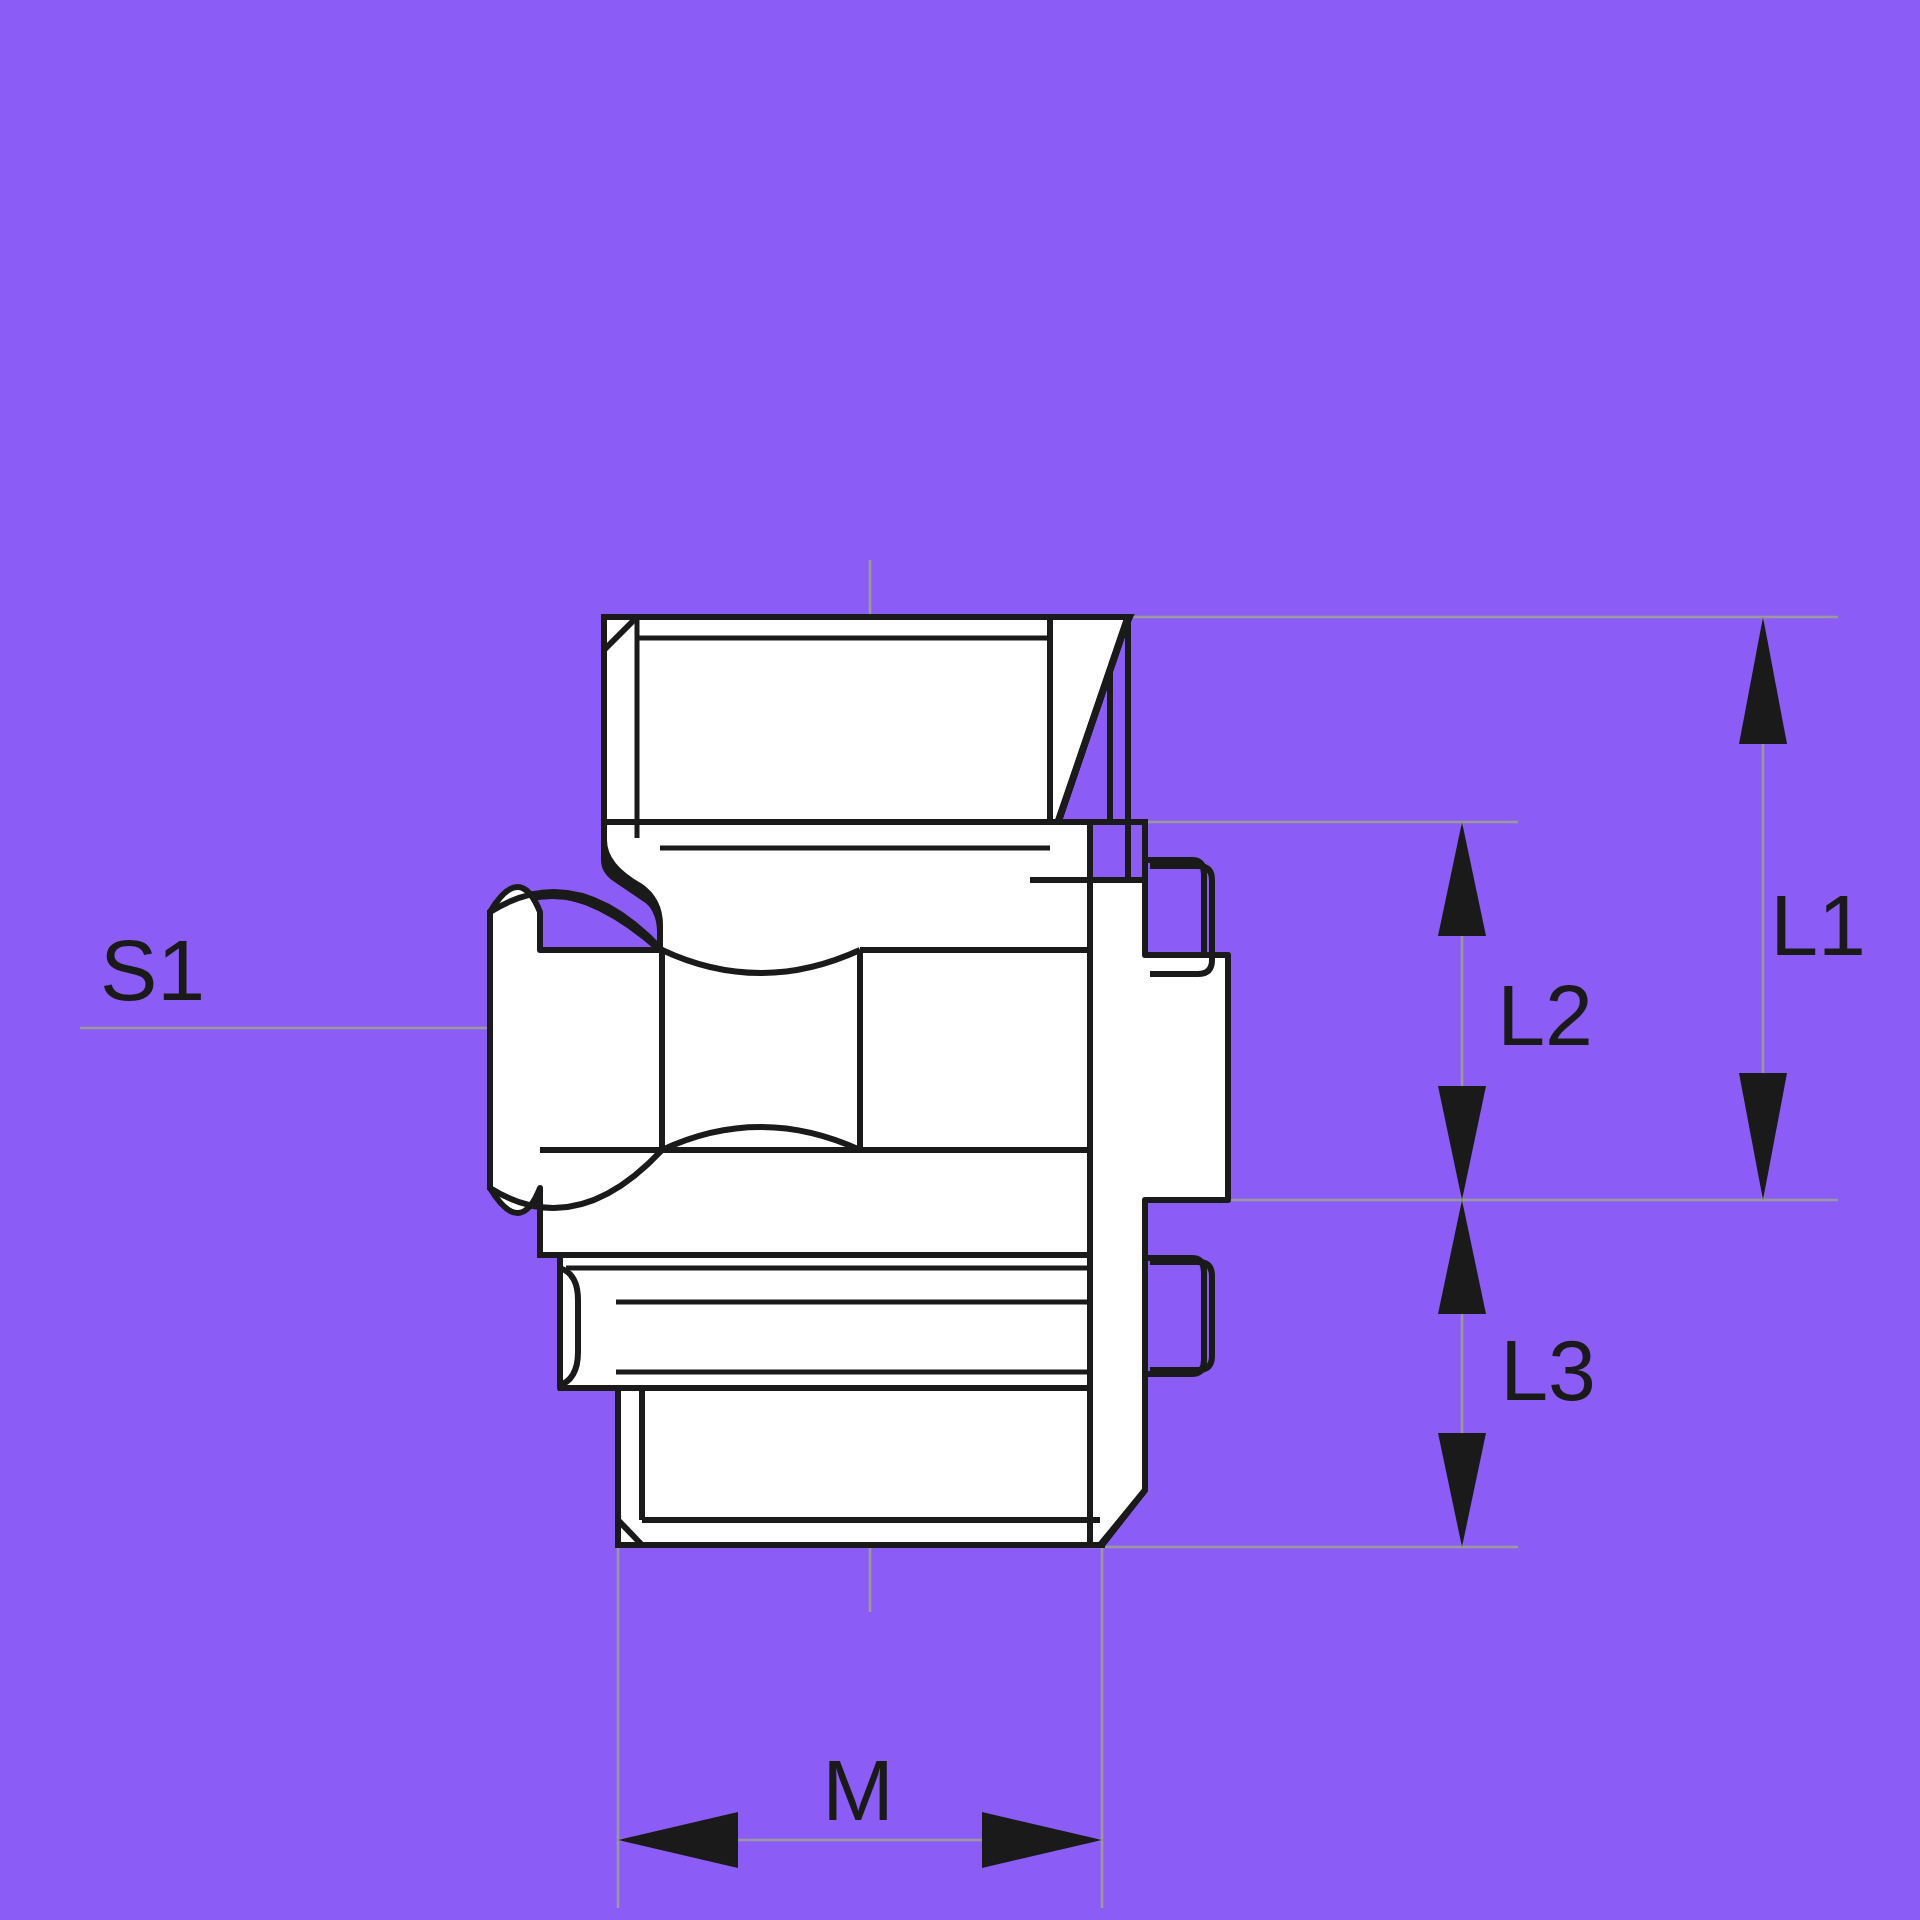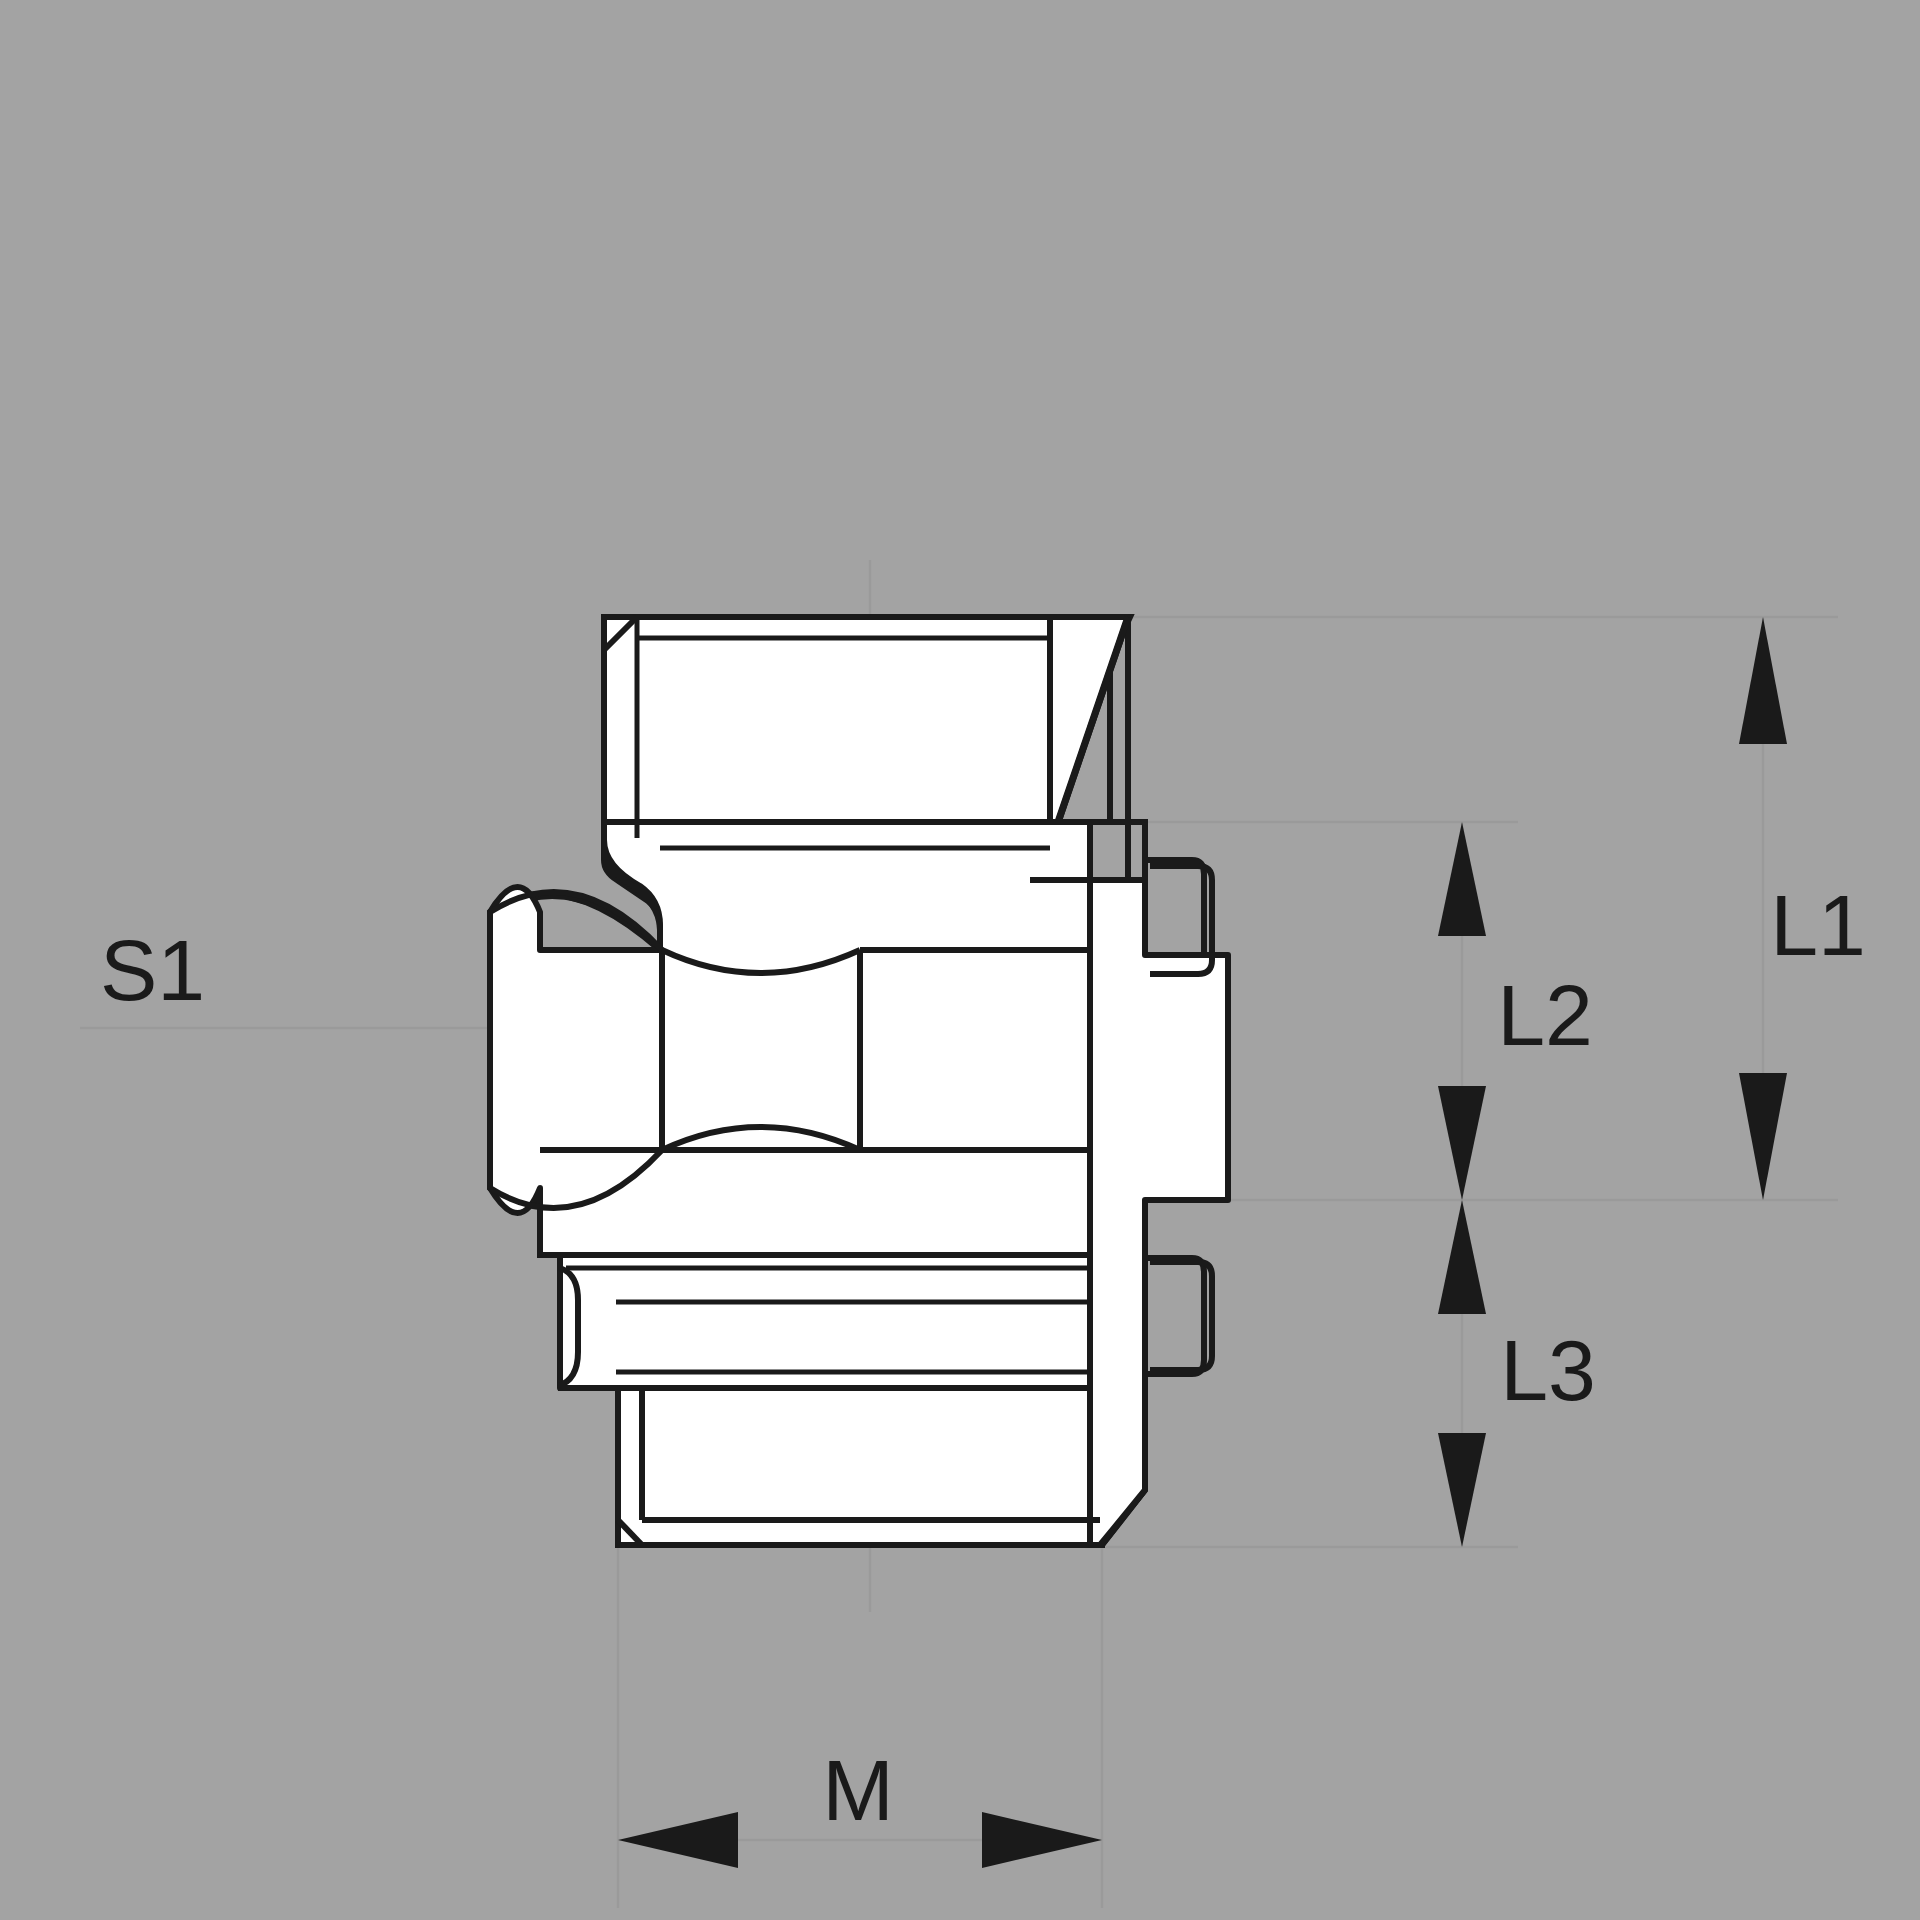--- a/index.html
+++ b/index.html
@@ -1,21 +1,21 @@
 <!DOCTYPE html>
 <html><head>
 <meta charset="utf-8">
 <style>
   html,body{margin:0;padding:0;background:#ffffff;}
   body{
     width:1920px;height:1920px;
     font-family:"Liberation Sans", sans-serif;
     overflow:hidden;
   }
-  #stage{position:relative;width:1920px;height:1920px;background:#a3a3a3;}
+  #stage{position:relative;width:1920px;height:1920px;background:#8b5cf6;}
   svg#drawing{position:absolute;left:0;top:0;width:1920px;height:1920px;display:block;}
   .lbl{
     font-family:"Liberation Sans", sans-serif;
     font-size:86px;
     fill:#1a1a1a;
     font-weight:400;
   }
 </style>
 </head>
 <body>

